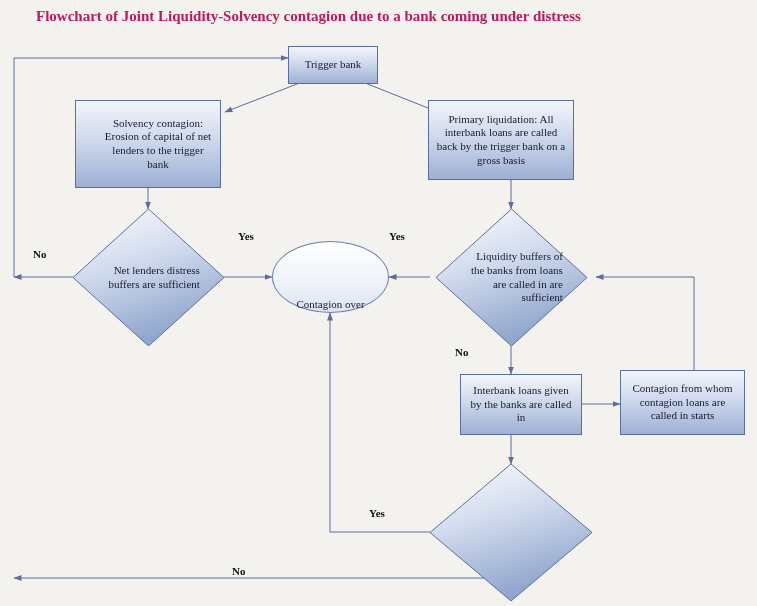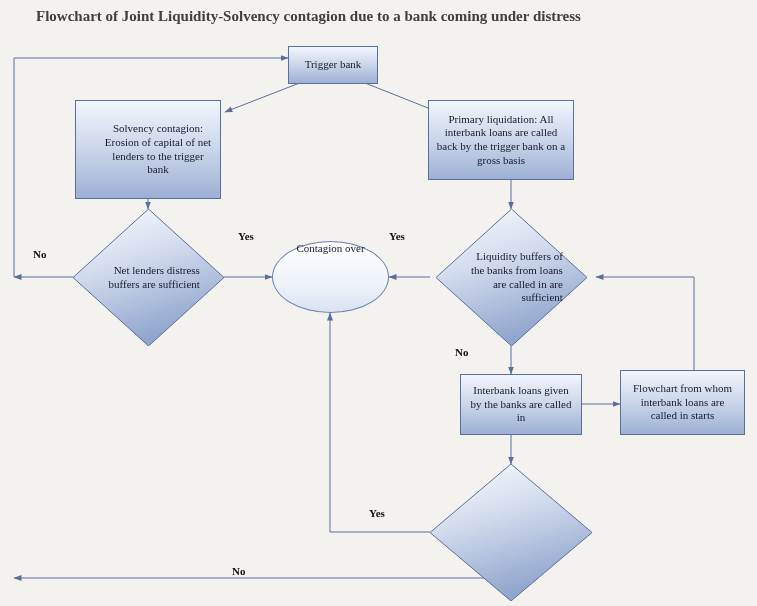--- a/index.html
+++ b/index.html
@@ -16,21 +16,21 @@
     font-family: "Liberation Serif", serif;
   }
   #title {
     position: absolute;
     top: 8px;
     left: 0;
     width: 617px;
     text-align: center;
     font-size: 15px;
     font-weight: bold;
-    color: #404040;
+    color: #be185d;
     font-family: "Liberation Serif", serif;
   }
   .node {
     position: absolute;
     box-sizing: border-box;
     display: flex;
     align-items: center;
     justify-content: center;
     text-align: center;
     color: #1a1a2e;
@@ -67,21 +67,21 @@
     color: #1a1a2e;
     font-family: "Liberation Serif", serif;
   }
   .ellipse {
     position: absolute;
     box-sizing: border-box;
     border: 1px solid #6a7fae;
     border-radius: 50%;
     background: linear-gradient(180deg, #ffffff 0%, #eef2f9 60%, #dbe3f1 100%);
     display: flex;
-    align-items: flex-start;
+    align-items: flex-end;
     justify-content: center;
     text-align: center;
     font-size: 11px;
     line-height: 1.25;
     color: #1a1a2e;
     font-family: "Liberation Serif", serif;
   }
   .edge-label {
     position: absolute;
     font-size: 11px;
@@ -140,21 +140,21 @@
 
     <path d="M430,532 L330,532 L330,313" stroke="#5b6f9c" fill="none" stroke-width="1" marker-end="url(#arrow)"></path>
 
     <path d="M511,600 L511,578 L14,578" stroke="#5b6f9c" fill="none" stroke-width="1" marker-end="url(#arrow)"></path>
   </svg>
 
   <div class="node box" style="left:288px; top:46px; width:90px; height:38px;">
     <span>Trigger bank</span>
   </div>
 
-  <div class="node box" style="left:75px; top:100px; width:146px; height:99px;padding-left:26px;">
+  <div class="node box" style="left:75px; top:100px; width:146px; height:88px;padding-left:26px;">
     <span>Solvency contagion: Erosion of capital of net lenders to the trigger bank</span>
   </div>
 
   <div class="node box" style="left:428px; top:100px; width:146px; height:80px;">
     <span>Primary liquidation: All interbank loans are called back by the trigger bank on a gross basis</span>
   </div>
 
   <div class="diamond-wrap" style="left:73px; top:209px; width:151px; height:137px;">
     <svg class="diamond-shape" viewBox="0 0 151 137">
       <polygon points="75.5,0 151,68.5 75.5,137 0,68.5" fill="url(#diamondGrad)" stroke="#5b6f9c" stroke-width="1"></polygon>
@@ -171,21 +171,21 @@
 
   <div class="ellipse" style="left:272px; top:241px; width:117px; height:72px;">
     <span>Contagion over</span>
   </div>
 
   <div class="node box" style="left:460px; top:374px; width:122px; height:61px;">
     <span>Interbank loans given by the banks are called in</span>
   </div>
 
   <div class="node box" style="left:620px; top:370px; width:125px; height:65px;">
-    <span>Flowchart from whom interbank loans are called in starts</span>
+    <span>Contagion from whom contagion loans are called in starts</span>
   </div>
 
   <div class="diamond-wrap" style="left:430px; top:464px; width:162px; height:137px;">
     <svg class="diamond-shape" viewBox="0 0 162 137">
       <polygon points="81,0 162,68.5 81,137 0,68.5" fill="url(#diamondGrad)" stroke="#5b6f9c" stroke-width="1"></polygon>
     </svg>
   </div>
 
   <div class="edge-label" style="left:238px; top:230px;">Yes</div>
   <div class="edge-label" style="left:389px; top:230px;">Yes</div>

